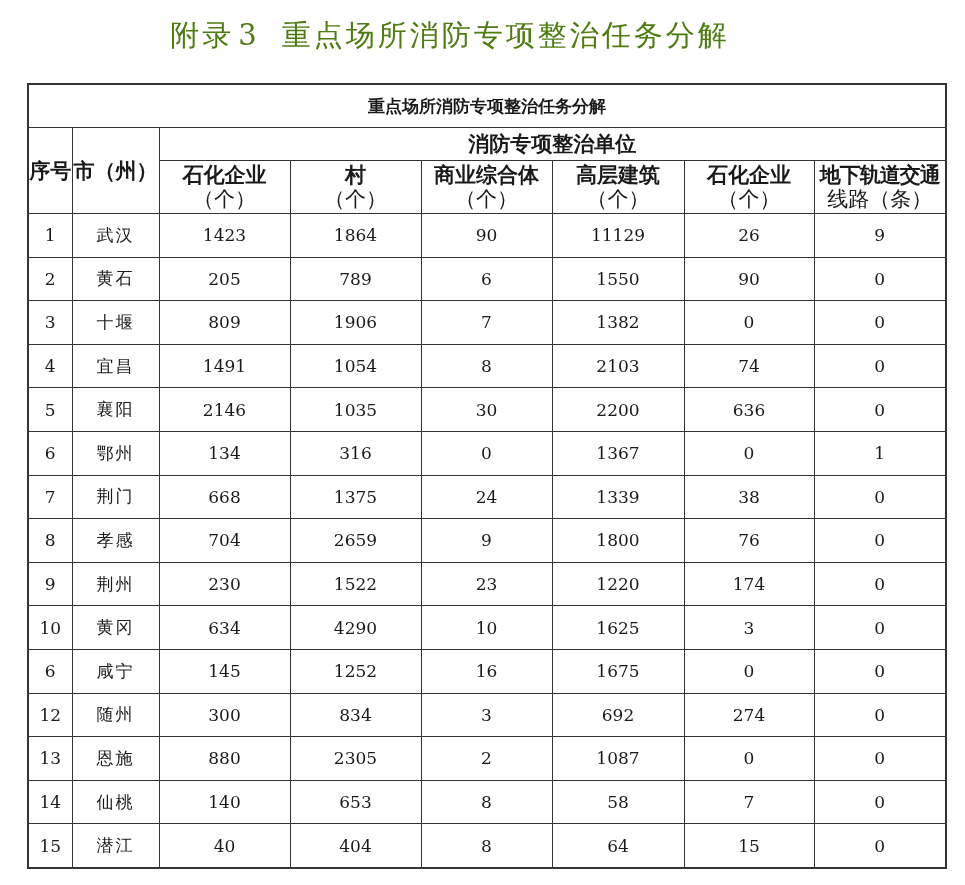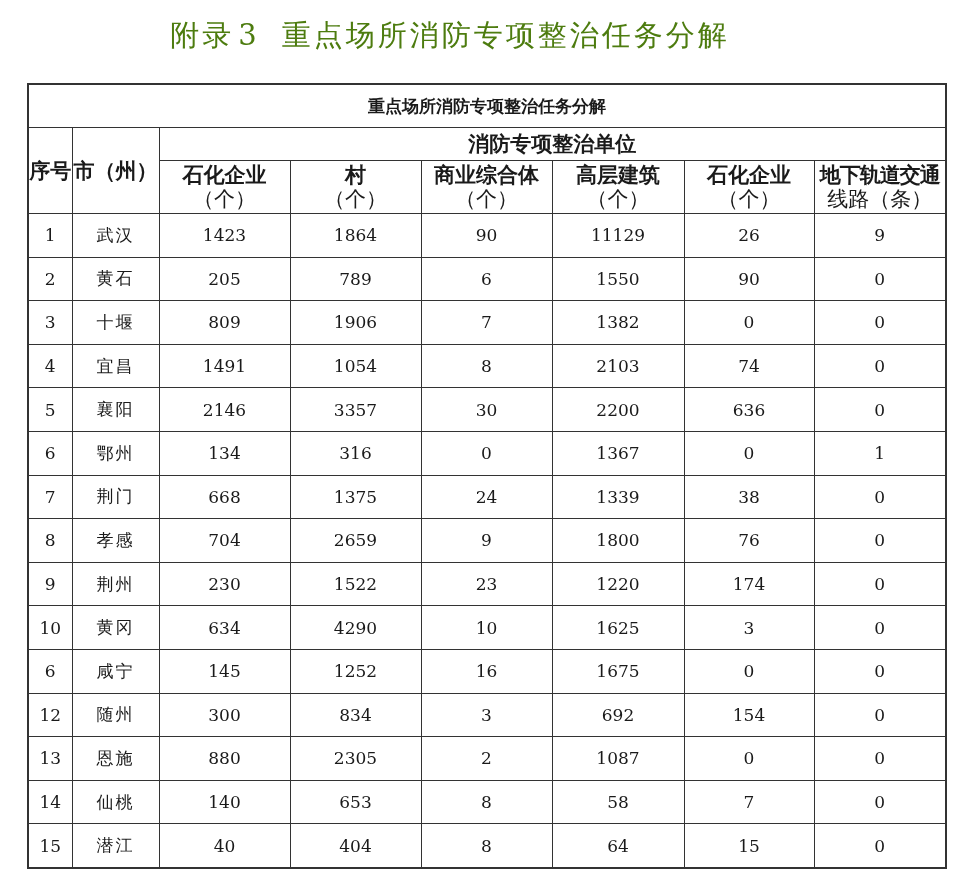--- a/index.html
+++ b/index.html
@@ -139,21 +139,21 @@
         <td>1054</td>
         <td>8</td>
         <td>2103</td>
         <td>74</td>
         <td>0</td>
       </tr>
       <tr class="data-row">
         <td>5</td>
         <td class="city">襄阳</td>
         <td>2146</td>
-        <td>3357</td>
+        <td>1035</td>
         <td>30</td>
         <td>2200</td>
         <td>636</td>
         <td>0</td>
       </tr>
       <tr class="data-row">
         <td>6</td>
         <td class="city">鄂州</td>
         <td>134</td>
         <td>316</td>
@@ -212,21 +212,21 @@
         <td>0</td>
         <td>0</td>
       </tr>
       <tr class="data-row">
         <td>12</td>
         <td class="city">随州</td>
         <td>300</td>
         <td>834</td>
         <td>3</td>
         <td>692</td>
-        <td>154</td>
+        <td>274</td>
         <td>0</td>
       </tr>
       <tr class="data-row">
         <td>13</td>
         <td class="city">恩施</td>
         <td>880</td>
         <td>2305</td>
         <td>2</td>
         <td>1087</td>
         <td>0</td>

